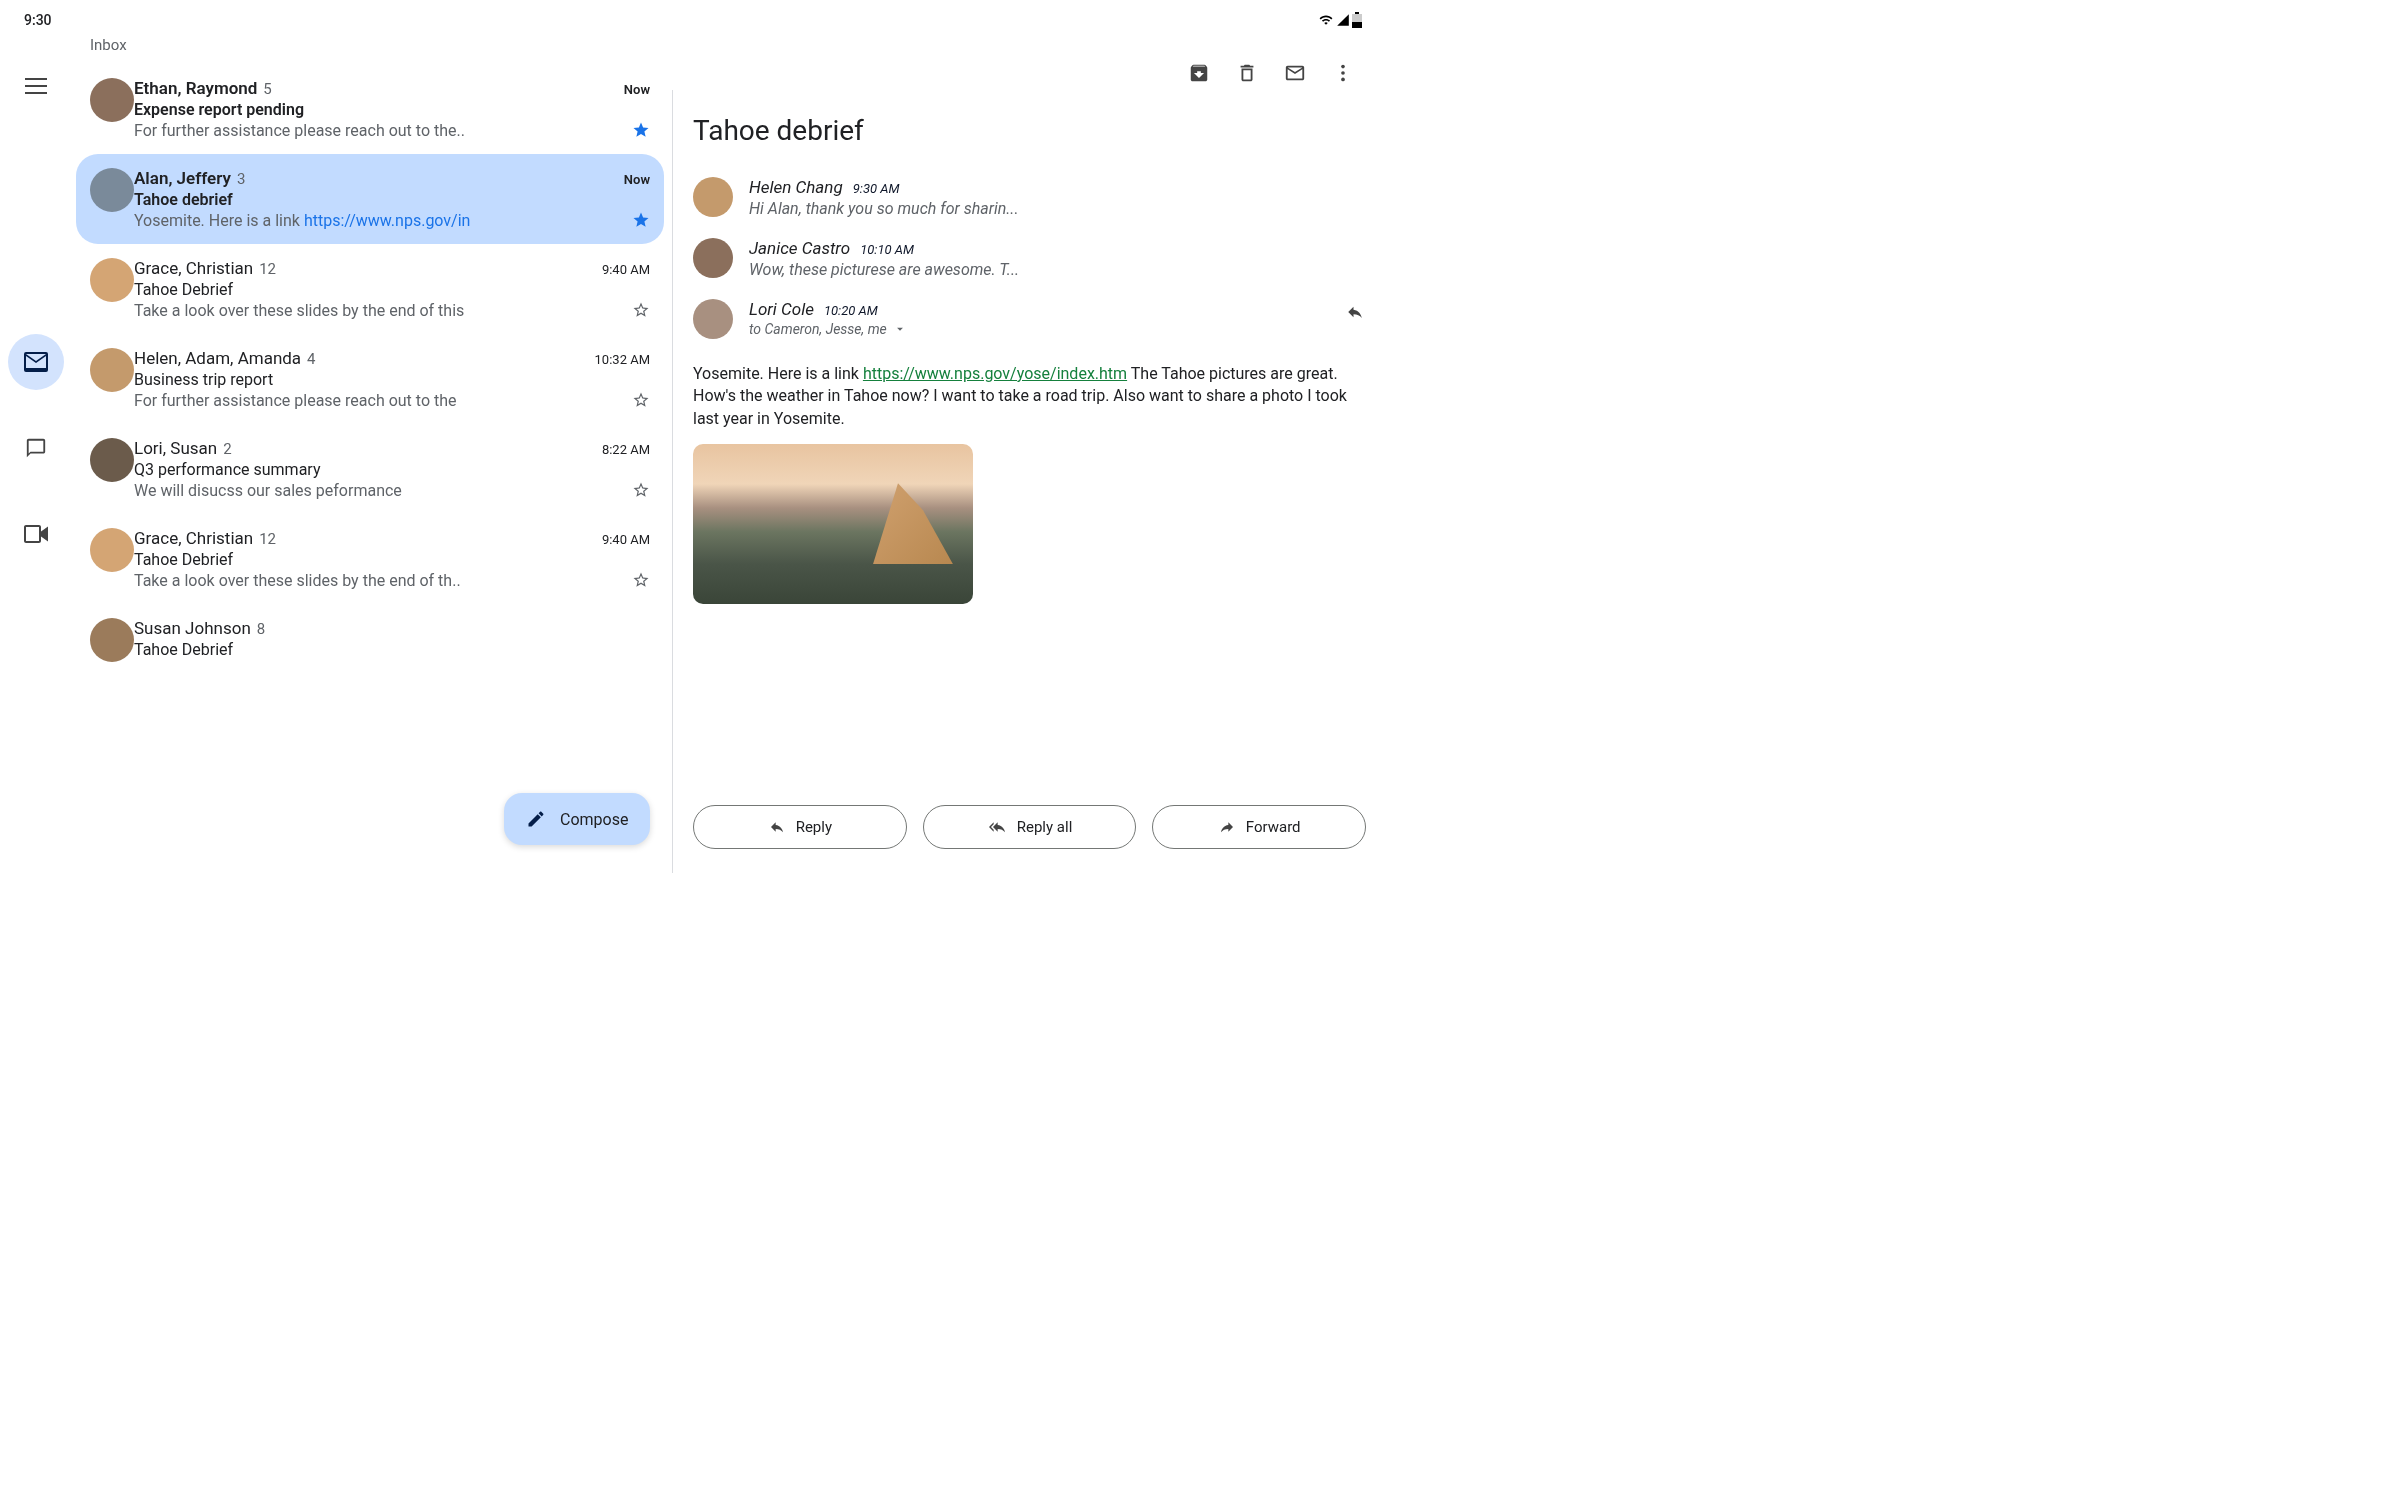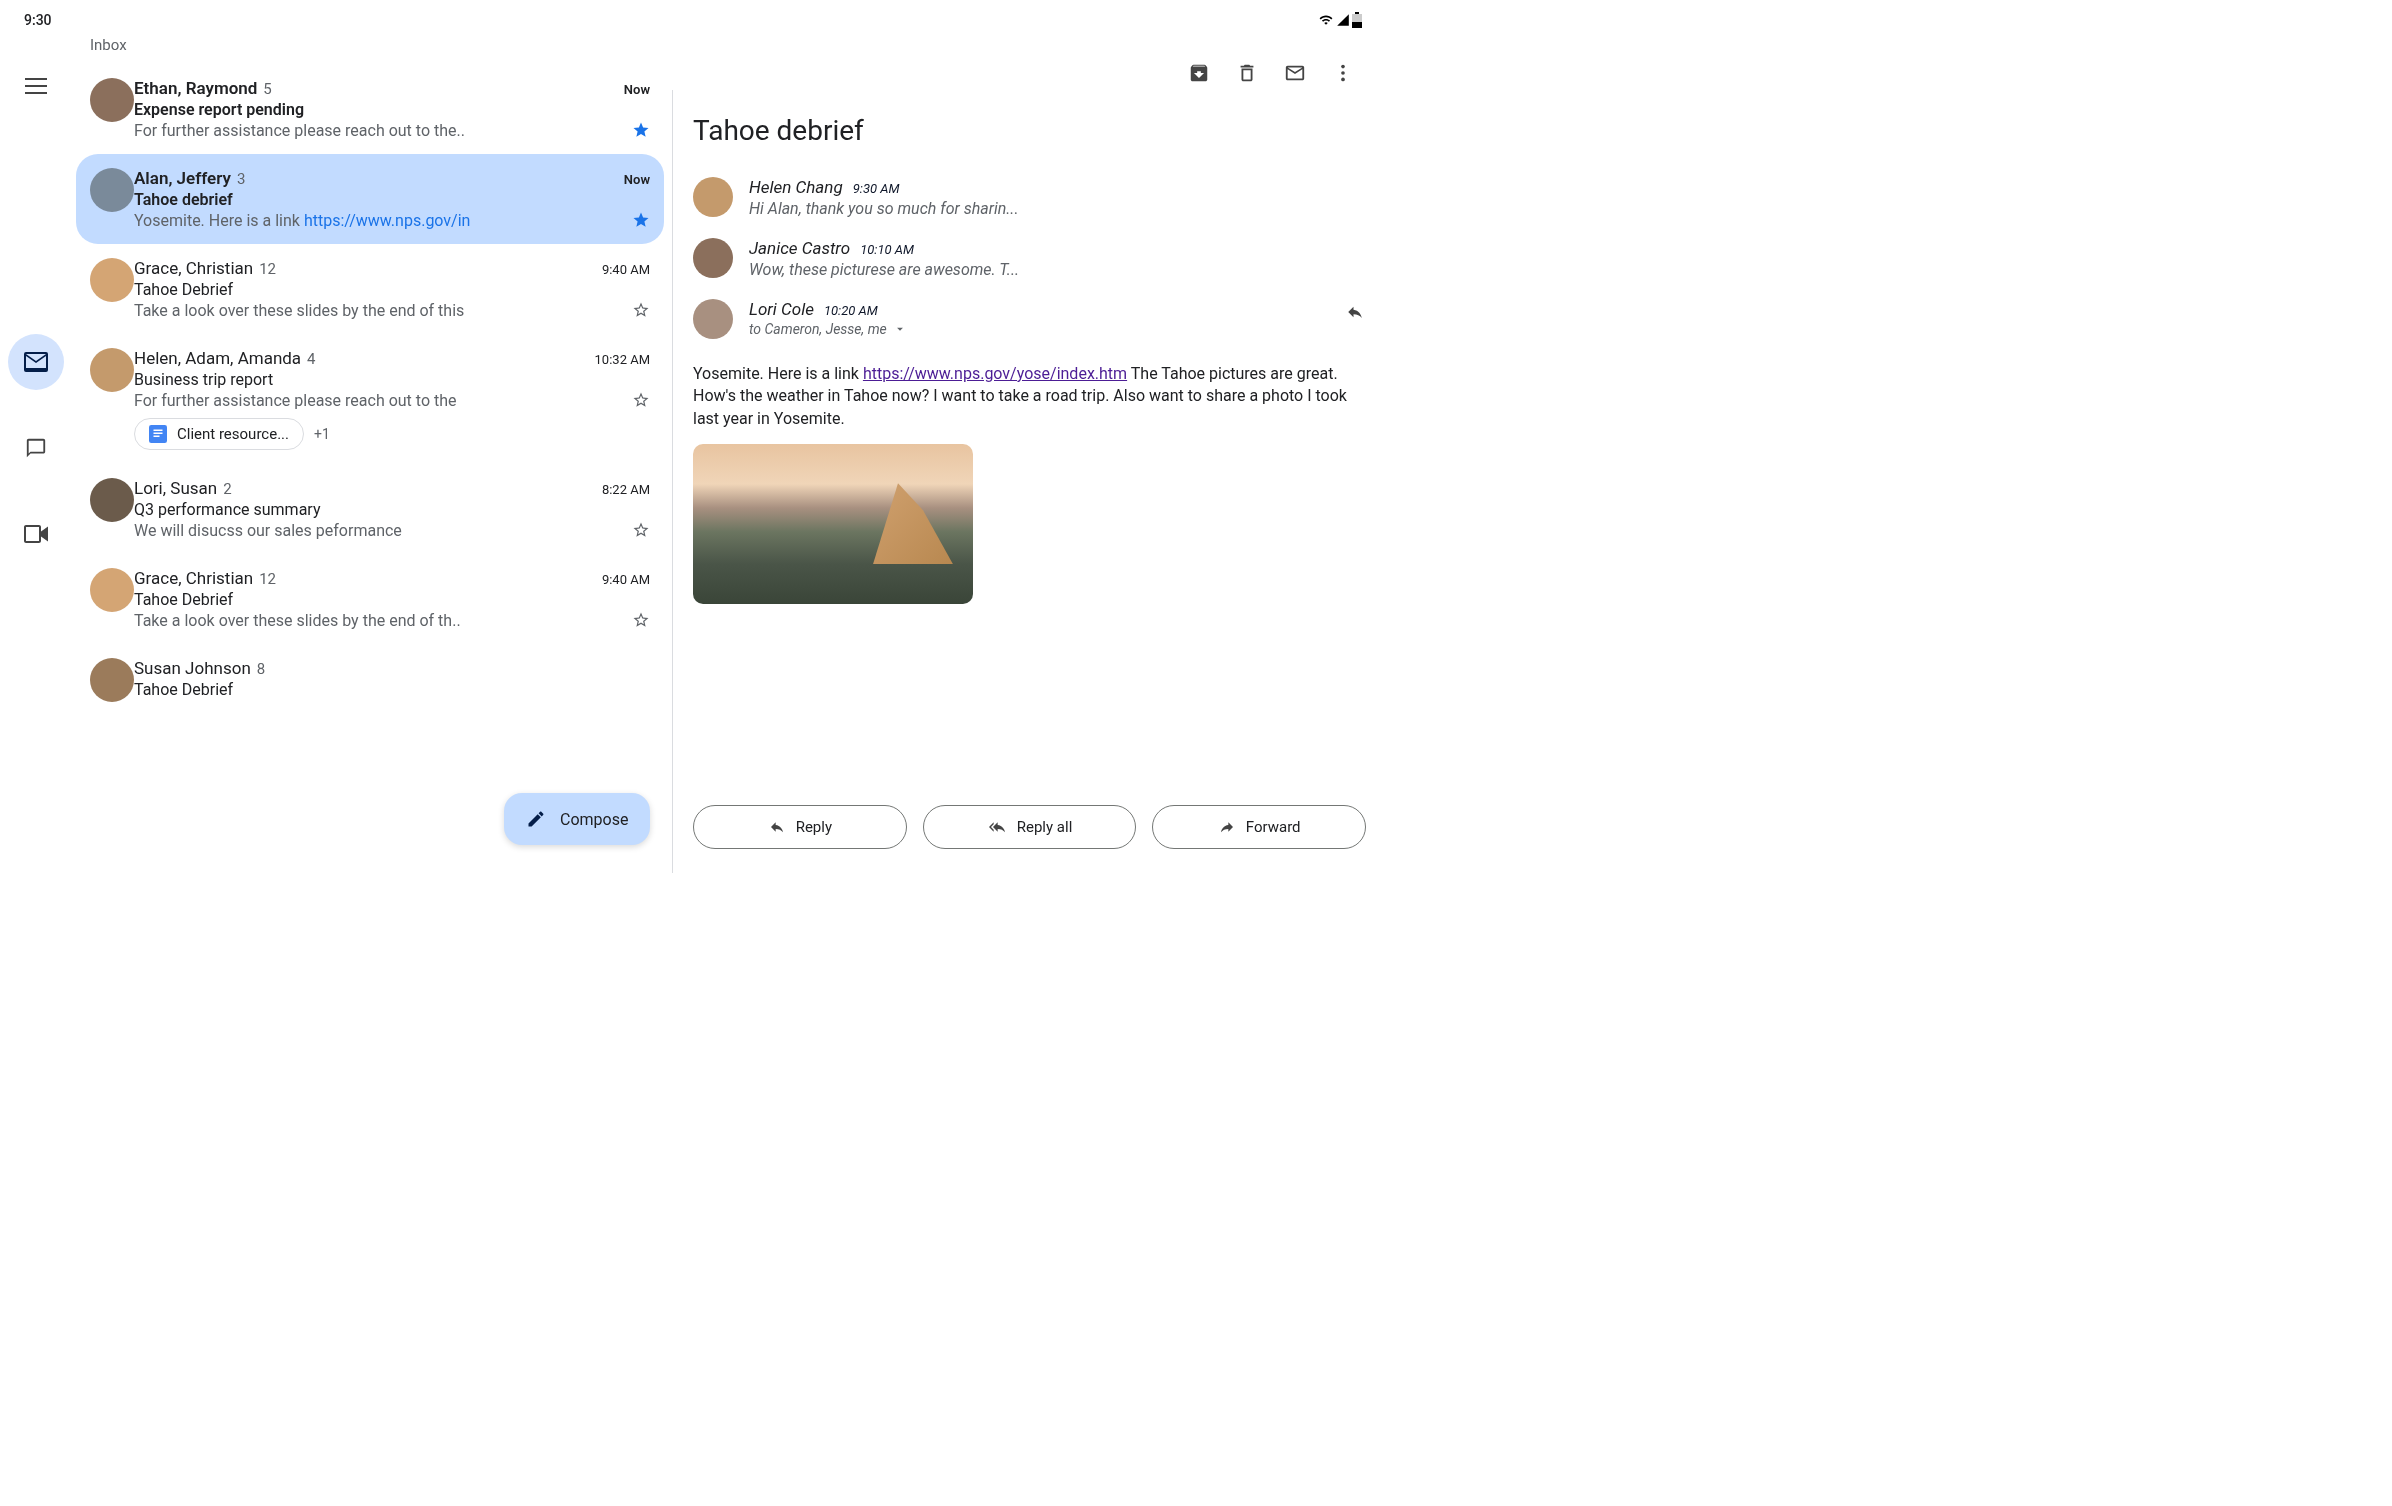--- a/index.html
+++ b/index.html
@@ -155,21 +155,21 @@
   gap: 16px;
   padding: 10px 0;
 }
 .msg-body { flex: 1; font-style: italic; }
 .msg-head { display: flex; align-items: baseline; gap: 10px; }
 .msg-sender { font-size: 17px; color: #202124; }
 .msg-time { font-size: 13px; color: #0f172a; }
 .msg-preview { font-size: 16px; color: #5f6368; margin-top: 2px; }
 .msg-recipients { font-size: 14px; color: #5f6368; margin-top: 2px; display: flex; align-items: center; gap: 6px; }
 .msg-full { font-size: 16px; color: #202124; line-height: 1.4; margin-top: 14px; }
-.msg-full a { color: #4c1d95; text-decoration: underline; }
+.msg-full a { color: #15803d; text-decoration: underline; }
 .photo {
   width: 280px;
   height: 160px;
   border-radius: 10px;
   margin-top: 14px;
   background: linear-gradient(to bottom, #e8c4a0 0%, #f0d5b8 25%, #a89080 40%, #6b7560 55%, #4a5548 75%, #3a4538 100%);
   position: relative;
   overflow: hidden;
 }
 .photo::before {
@@ -317,30 +317,20 @@
             <span class="timestamp">10:32 AM</span>
           </div>
           <div class="subject">Business trip report</div>
           <div class="snippet-row">
             <div class="snippet">For further assistance please reach out to the</div>
             <span class="star">
                 <svg width="18" height="18" viewBox="0 0 24 24">
                   <path d="M22 9.24l-7.19-.62L12 2 9.19 8.63 2 9.24l5.46 4.73L5.82 21 12 17.27 18.18 21l-1.63-7.03L22 9.24zM12 15.4l-3.76 2.27 1-4.28-3.32-2.88 4.38-.38L12 6.1l1.71 4.04 4.38.38-3.32 2.88 1 4.28L12 15.4z" fill="#5f6368"></path>
                 </svg>
               </span>
-          </div>
-          <div class="chip-row">
-            <span class="chip">
-              <svg width="18" height="18" viewBox="0 0 24 24">
-                  <rect width="24" height="24" rx="3" fill="#4285f4"></rect>
-                  <path d="M6 6h12v2H6zM6 10h12v2H6zM6 14h8v2H6z" fill="#fff"></path>
-                </svg>
-              <span>Client resource...</span>
-            </span>
-            <span class="chip-plus">+1</span>
           </div>
         </div>
       </div>
 
       <div class="thread">
         <span class="avatar lg" style="background:#6b5b4b"></span>
         <div class="thread-body">
           <div class="thread-top">
             <span class="sender"><span>Lori, Susan</span><span class="count">2</span></span>
             <span class="timestamp">8:22 AM</span>

